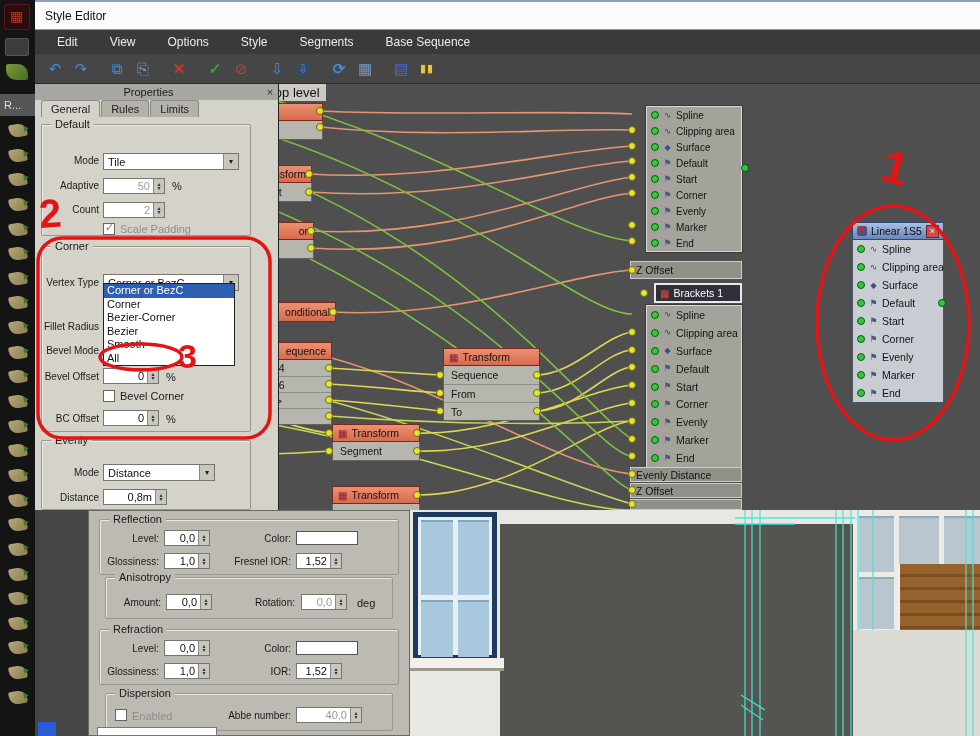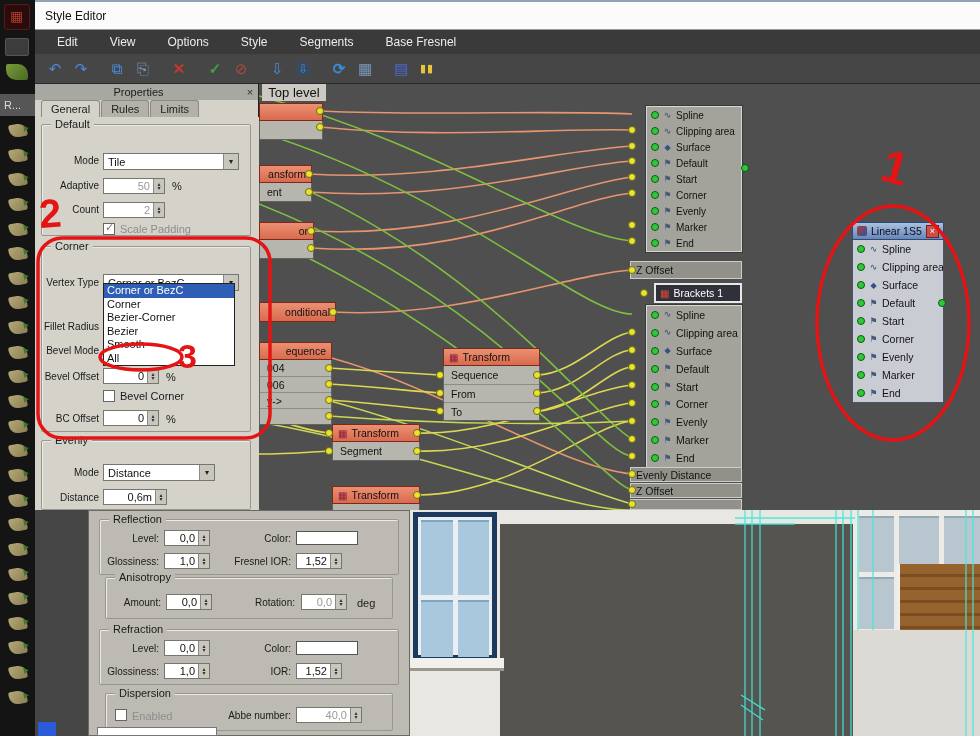--- a/index.html
+++ b/index.html
@@ -27,21 +27,21 @@
   .tsep { width:8px; }
   .i-undo::before{content:"↶";color:#4a8ad8;} .i-redo::before{content:"↷";color:#4a8ad8;}
   .i-copy::before{content:"⧉";color:#4a8ad8;} .i-paste::before{content:"⎘";color:#7a9ac0;}
   .i-del::before{content:"✕";color:#c8382a;font-weight:bold;} .i-check::before{content:"✓";color:#3da53d;font-weight:bold;}
   .i-rec::before{content:"⊘";color:#b04a3a;} .i-fdown::before{content:"⇩";color:#4a8ad8;}
   .i-fbox::before{content:"⇩";color:#4a8ad8;background:#394a5c;padding:0 2px;border-radius:2px;font-size:12px;}
   .i-refresh::before{content:"⟳";color:#3a8ad8;font-weight:bold;} .i-grid::before{content:"▦";color:#7a9ac0;}
   .i-book::before{content:"▤";color:#4a6ad8;} .i-bars::before{content:"▮▮";color:#e8c43a;font-size:11px;letter-spacing:1px;}
 
   
-  #props { position:absolute; left:35px; top:84px; width:224px; height:426px; background:#d5d2ca; border-right:1px solid #222; z-index:6; }
+  #props { position:absolute; left:35px; top:84px; width:244px; height:426px; background:#d5d2ca; border-right:1px solid #222; z-index:6; }
   .p-head { position:absolute; left:0; top:0; width:100%; height:16px; background:#a8a8a2; display:flex; align-items:center; }
   .p-title { flex:1; text-align:center; font-size:11px; color:#1a1a1a; }
   .p-close { width:16px; text-align:center; font-size:11px; color:#333; }
   .p-tabs { position:absolute; left:6px; top:16px; height:17px; display:flex; gap:1px; }
   .ptab { height:17px; padding:0 9px; font-size:11px; display:flex; align-items:center; background:#b4b1a9; border:1px solid #8a8a8a; border-bottom:none; color:#222; border-radius:3px 3px 0 0; }
   .ptab.active { background:#d5d2ca; }
   .p-body { position:absolute; left:0; top:33px; width:224px; height:393px; background:#d5d2ca; }
   .grp { position:absolute; border:1px solid #979790; border-radius:2px; box-shadow:inset 1px 1px 0 #eceae4; }
   .grp-label { position:absolute; top:-7px; left:9px; background:#d5d2ca; padding:0 4px; font-size:11px; color:#1a1a1a; }
   .rlabel { position:absolute; font-size:10px; color:#1a1a1a; text-align:right; white-space:nowrap; overflow:hidden; }
@@ -154,21 +154,21 @@
 
 <div id="titlebar">
   <span>Style Editor</span>
 </div>
 <div id="menubar">
   <span class="mitem">Edit</span>
   <span class="mitem">View</span>
   <span class="mitem">Options</span>
   <span class="mitem">Style</span>
   <span class="mitem">Segments</span>
-  <span class="mitem">Base Fresnel</span>
+  <span class="mitem">Base Sequence</span>
 </div>
 <div id="toolbar">
   <span class="tbtn i-undo"></span>
   <span class="tbtn i-redo"></span>
   <span class="tsep"></span>
   <span class="tbtn i-copy"></span>
   <span class="tbtn i-paste"></span>
   <span class="tsep"></span>
   <span class="tbtn i-del"></span>
   <span class="tsep"></span>
@@ -582,21 +582,21 @@
     <div class="grp" style="left:6px;top:323px;width:210px;height:70px">
       <span class="grp-label">Evenly</span>
     </div>
     <span class="rlabel" style="left:2px;top:350px;width:62px">Mode</span>
     <span class="combo" style="left:68px;top:347px;width:112px">
         <span class="cval">Distance</span>
         <span class="cbtn"></span>
       </span>
     <span class="rlabel" style="left:2px;top:375px;width:62px">Distance</span>
     <span class="spin" style="left:68px;top:372px;width:64px">
-        <span class="val" style="flex:1;text-align:right">0,6m</span>
+        <span class="val" style="flex:1;text-align:right">0,8m</span>
         <span class="arr"></span>
       </span>
   </div>
 </div>
 
 <div id="viewport">
   <div class="wall"></div>
   <div class="wall-shadow"></div>
   <div class="win-blue">
     <div class="panes">

